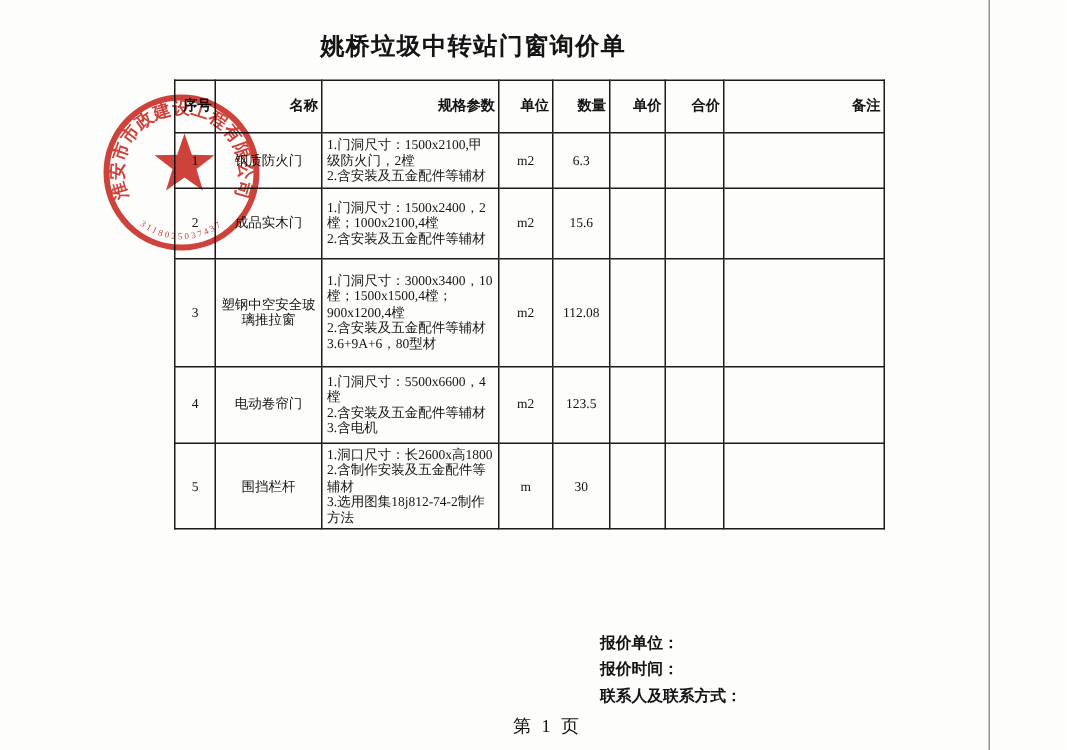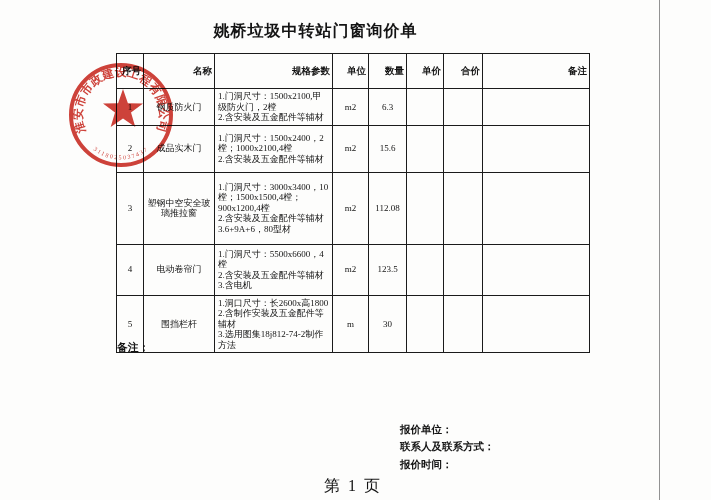--- a/index.html
+++ b/index.html
@@ -37,22 +37,22 @@
   .notes{
     position:absolute;left:117px;top:342px;width:536px;
     font-size:10.8px;font-weight:bold;line-height:11.9px;
   }
   .notes div{white-space:pre-line;}
   .signature{
     position:absolute;left:400px;top:421px;
     font-size:10.5px;font-weight:bold;line-height:17.3px;
   }
   .page-footer{
-    position:absolute;left:116px;top:476px;width:474px;
-    text-align:center;font-size:16px;letter-spacing:2px;
+    position:absolute;left:128px;top:476px;width:474px;
+    text-align:center;font-size:12px;letter-spacing:2px;
   }
   .stamp{
     position:absolute;left:66px;top:60px;width:112px;height:112px;
     opacity:.88;mix-blend-mode:multiply;
   }
   .scan-line{
     position:absolute;left:659px;top:0;width:1px;height:500px;
     background:#929292;
   }
 </style>
@@ -140,27 +140,26 @@
       <td class="c">m</td>
       <td class="c">30</td>
       <td class="c"></td>
       <td class="c"></td>
       <td class="c"></td>
     </tr>
   </tbody>
 </table>
 
 <div class="notes">
-  <div>备注：</div>
 </div>
 
 <div class="signature">
   <div>报价单位：</div>
+  <div>报价时间：</div>
   <div>联系人及联系方式：</div>
-  <div>报价时间：</div>
 </div>
 
 <div class="page-footer">第 1 页</div>
 
 <svg class="stamp" viewBox="0 0 112 112" width="112" height="112">
   <defs>
     <path id="arc-top" d="M 20.4 73 A 39 39 0 1 1 89.6 73" fill="none"></path>
     <path id="arc-bottom" d="M 19.9 82.4 A 44.5 44.5 0 0 0 90.1 82.4" fill="none"></path>
   </defs>
   <circle cx="55" cy="55" r="50" fill="none" stroke-width="4" stroke="#c9271e"></circle>

